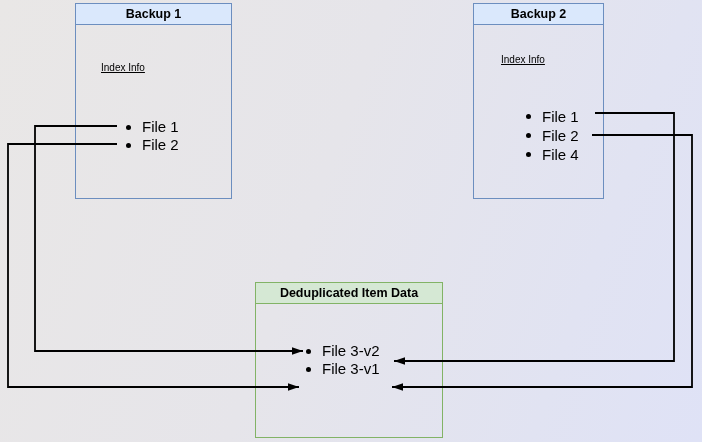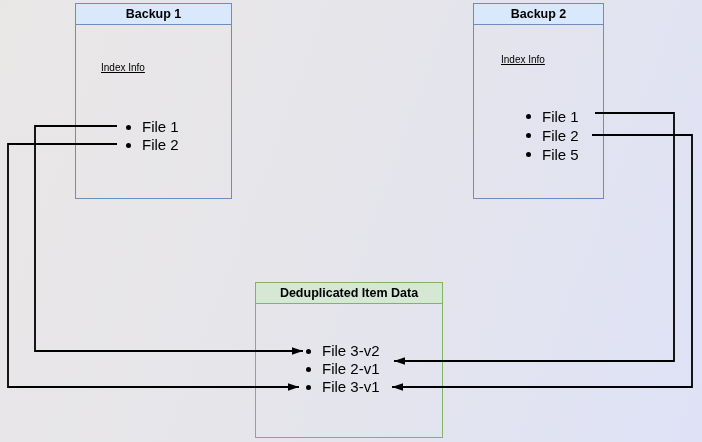--- a/index.html
+++ b/index.html
@@ -64,29 +64,28 @@
       <li>File 2</li>
     </ul>
   </div>
 
   <div class="node blue" id="backup2">
     <div class="hdr">Backup 2</div>
     <div class="index-label">Index Info</div>
     <ul class="files">
       <li>File 1</li>
       <li>File 2</li>
-      <li>File 5</li>
+      <li>File 4</li>
     </ul>
   </div>
 
   <div class="node green" id="dedup">
     <div class="hdr">Deduplicated Item Data</div>
     <ul class="files">
       <li>File 3-v2</li>
-      <li>File 2-v1</li>
       <li>File 3-v1</li>
     </ul>
   </div>
 
   <svg id="connectors" viewBox="0 0 702 442" xmlns="http://www.w3.org/2000/svg" fill="none">
     <defs>
       <marker id="arrow" viewBox="0 0 10 7" refX="10" refY="3.5" markerWidth="11" markerHeight="8" markerUnits="userSpaceOnUse" orient="auto">
         <path d="M0,0 L10,3.5 L0,7 Z" fill="#000"></path>
       </marker>
     </defs>

